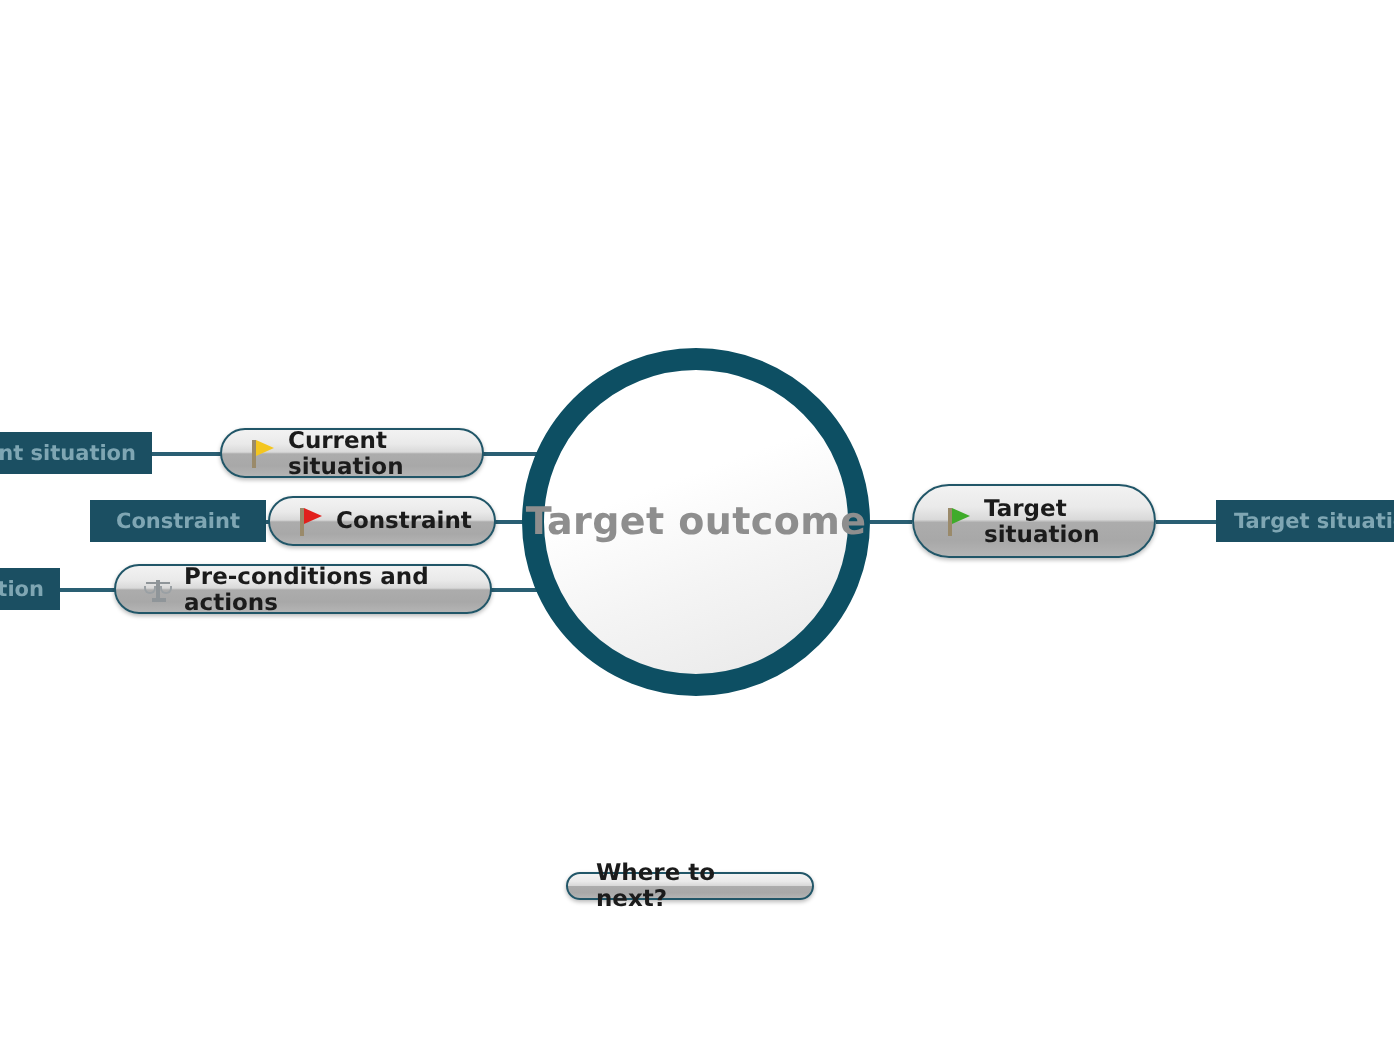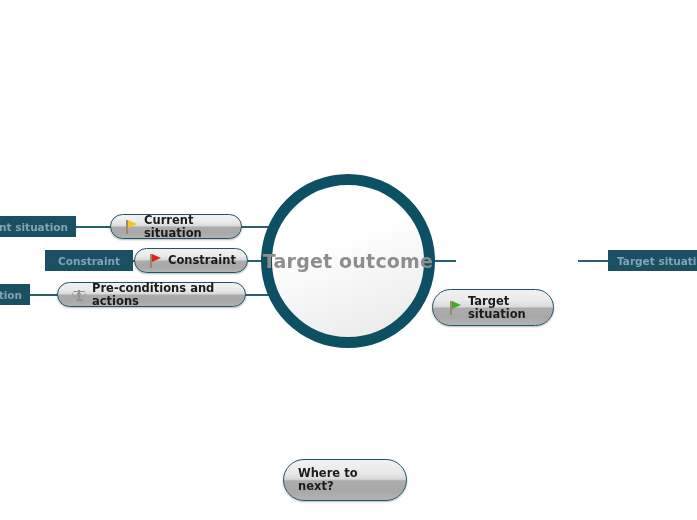--- a/index.html
+++ b/index.html
@@ -182,22 +182,21 @@
   .tag-right-align { justify-content: flex-end; padding-right: 8px; }
   .tag-center      { justify-content: center; }
   .tag-left        { justify-content: flex-start; padding-left: 9px; }
 
   
   .bottom-node {
     position: absolute;
     left: 283px;
     top: 436px;
     width: 124px;
-    height: 42px;
-    margin-top: 23px;
+    height: 14px;
   }
 </style>
 </head>
 <body>
 
 <div id="canvas">
 
   <div class="connector" style="left:76px;  top:226px; width:36px;"></div>
   <div class="connector" style="left:241px; top:226px; width:28px;"></div>
 
@@ -252,21 +251,21 @@
         <span class="beam"></span>
         <span class="stand"></span>
         <span class="pan pan-l"></span>
         <span class="pan pan-r"></span>
         <span class="base"></span>
       </span>
       <span class="capsule-text">Pre-conditions and actions</span>
     </div>
   </div>
 
-  <div class="capsule" style="left:432px; top:242px; width:122px; height:37px;margin-top:47px;">
+  <div class="capsule" style="left:456px; top:242px; width:122px; height:37px;">
     <div class="capsule-inner" style="justify-content:flex-start; padding-left:16px;">
       <span class="flag-icon flag-green">
         <span class="pole"></span>
           <span class="cloth"></span>
       </span>
       <span class="capsule-text">Target
 situation</span>
     </div>
   </div>
 

